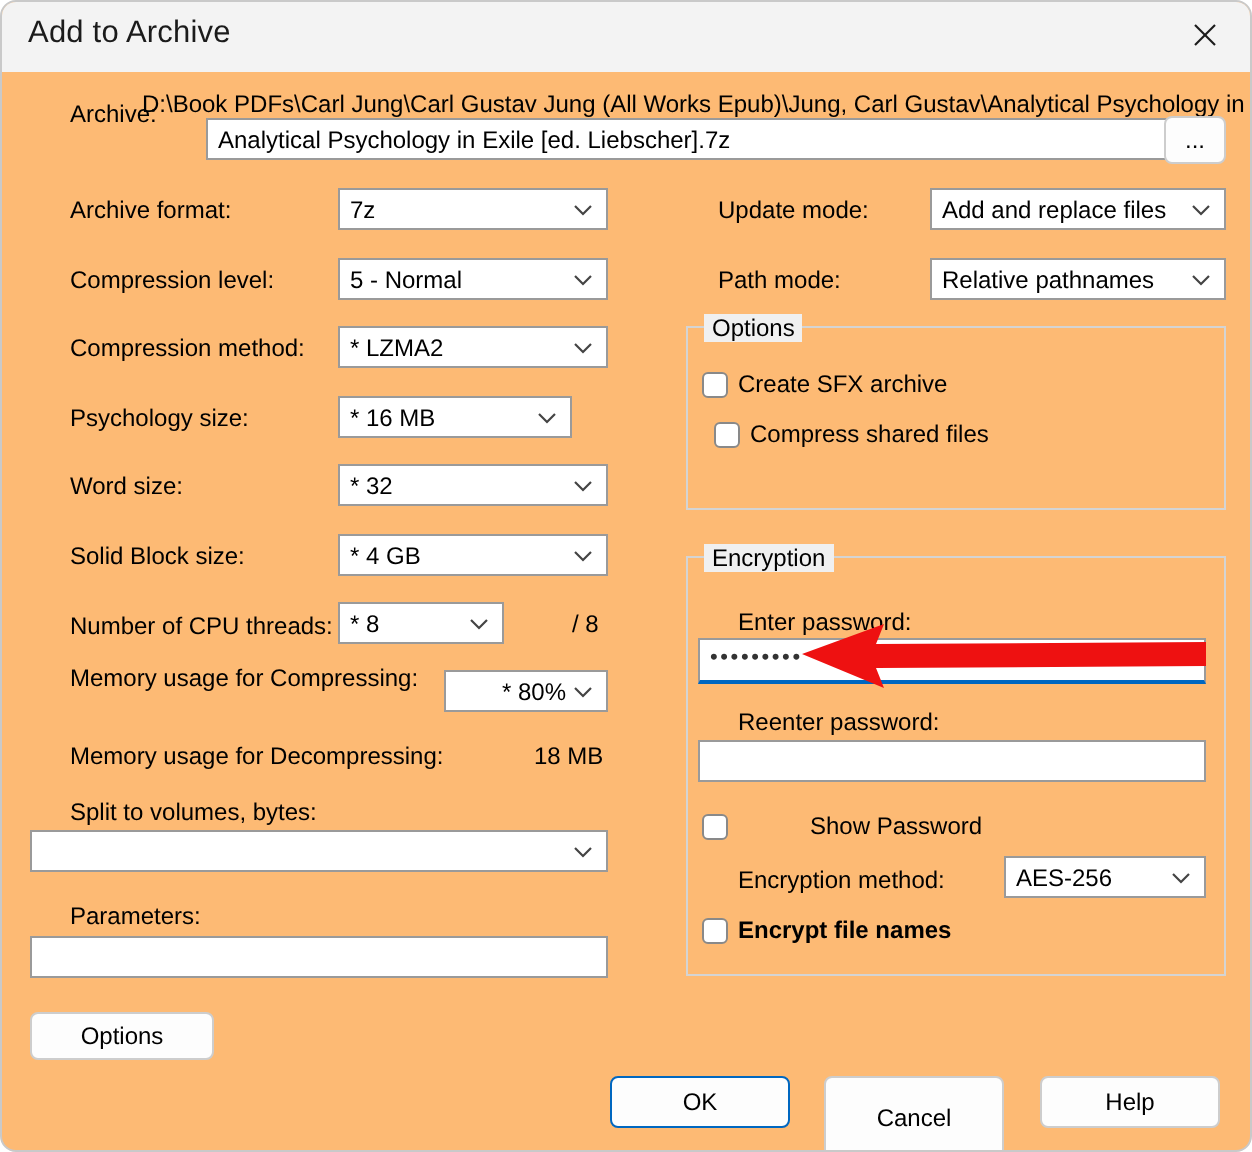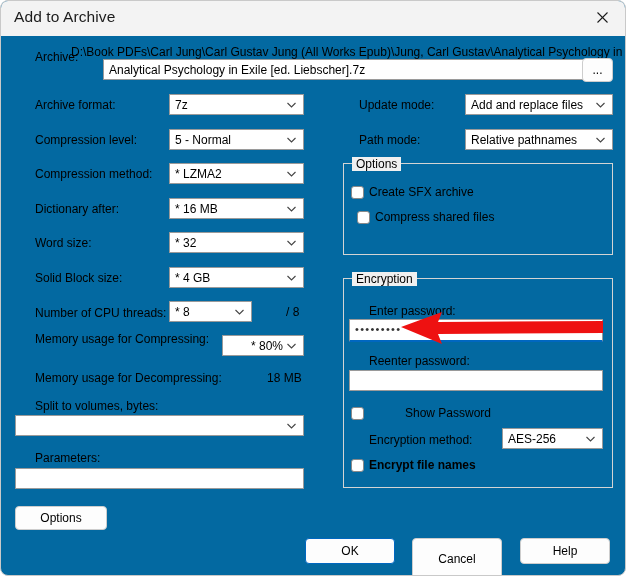--- a/index.html
+++ b/index.html
@@ -16,21 +16,21 @@
     overflow: hidden;
   }
 
   
   .window {
     position: absolute;
     left: 0; top: 0;
     width: 626px;
     height: 576px;
     box-sizing: border-box;
-    background: #0369a1;
+    background: #fdba74;
     border: 1px solid #c9c9c9;
     border-radius: 8px;
     overflow: hidden;
   }
   .titlebar {
     position: absolute;
     left: 0; top: 0;
     width: 624px;
     height: 34px;
     background: #f3f3f3;
@@ -249,22 +249,22 @@
   <div class="lbl" style="left:14px; top:166px;">Compression method:</div>
   <div class="combo" style="left:168px; top:162px; width:135px;">
     <span>*  LZMA2</span>
     <span class="chev">
         <svg width="11" height="11" viewBox="0 0 11 11">
           <polyline points="1.5,3.5 5.5,7.5 9.5,3.5" fill="none" stroke="#444" stroke-width="1.1"></polyline>
         </svg>
       </span>
   </div>
 
-  <div class="lbl" style="left:14px; top:201px;">Dictionary after:</div>
-  <div class="combo" style="left:168px; top:197px; width:135px;">
+  <div class="lbl" style="left:14px; top:201px;">Psychology size:</div>
+  <div class="combo" style="left:168px; top:197px; width:117px;">
     <span>*  16 MB</span>
     <span class="chev">
         <svg width="11" height="11" viewBox="0 0 11 11">
           <polyline points="1.5,3.5 5.5,7.5 9.5,3.5" fill="none" stroke="#444" stroke-width="1.1"></polyline>
         </svg>
       </span>
   </div>
 
   <div class="lbl" style="left:14px; top:235px;">Word size:</div>
   <div class="combo" style="left:168px; top:231px; width:135px;">

